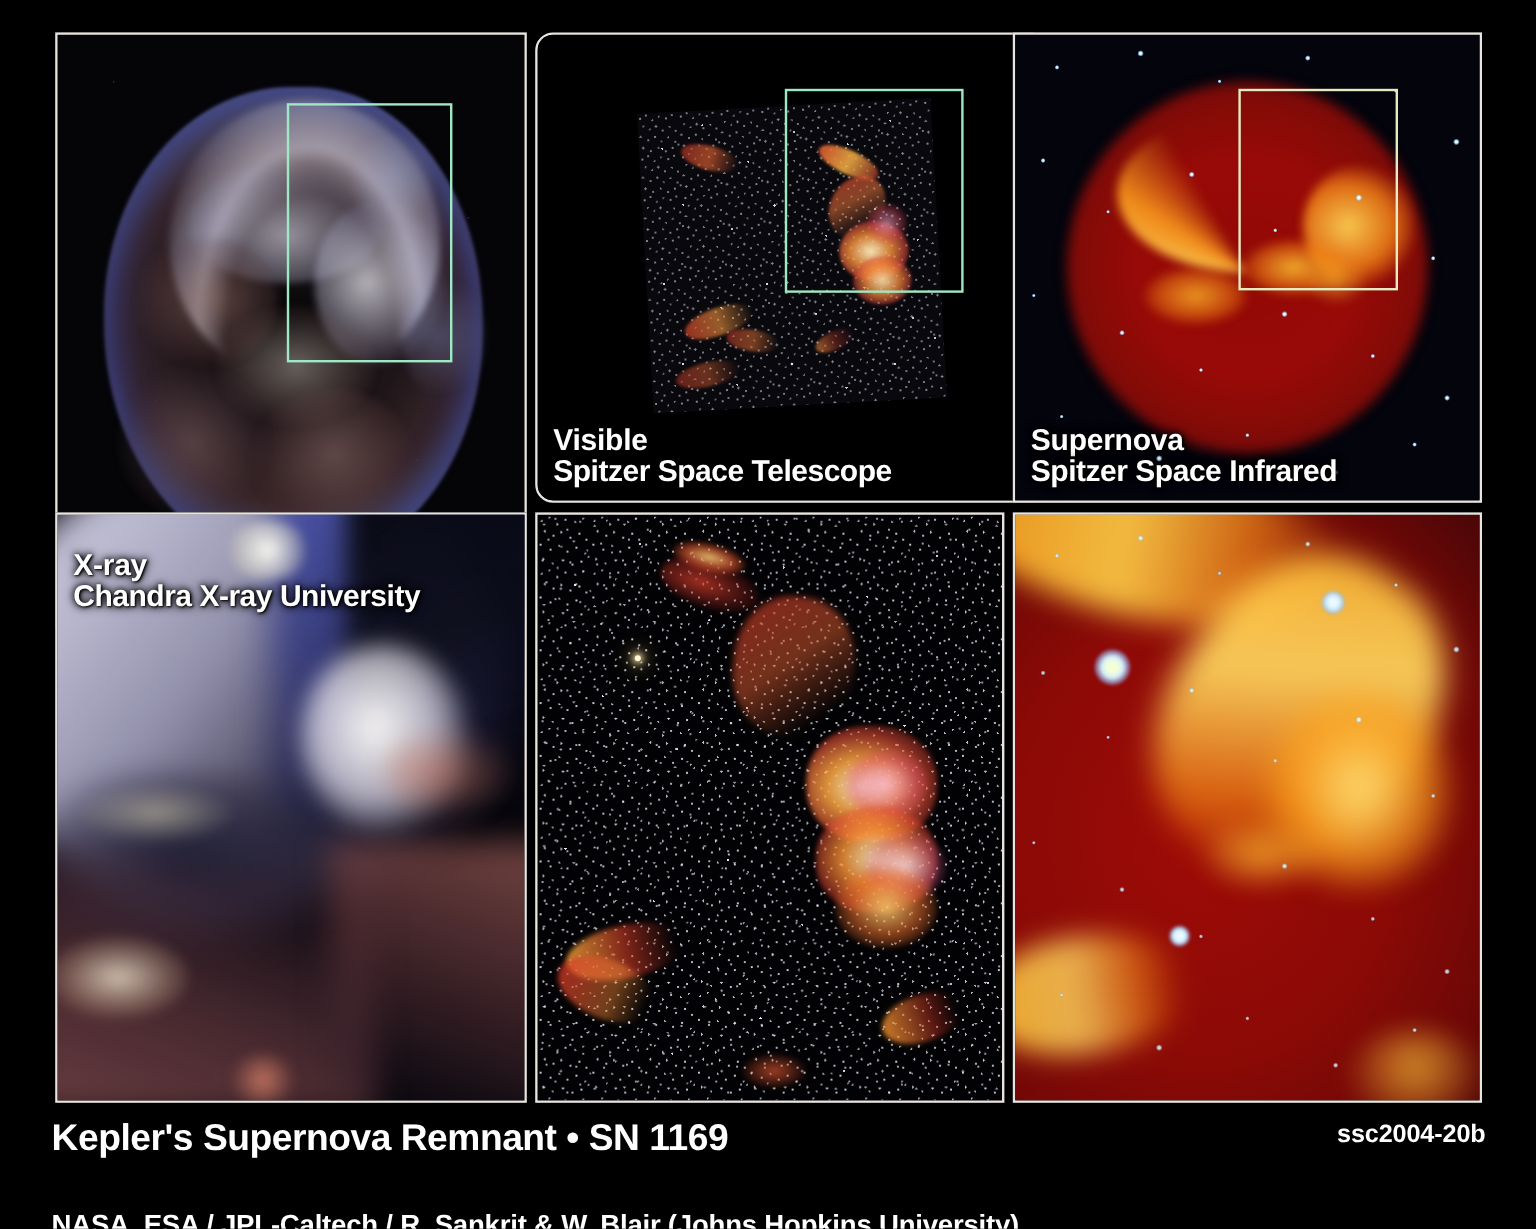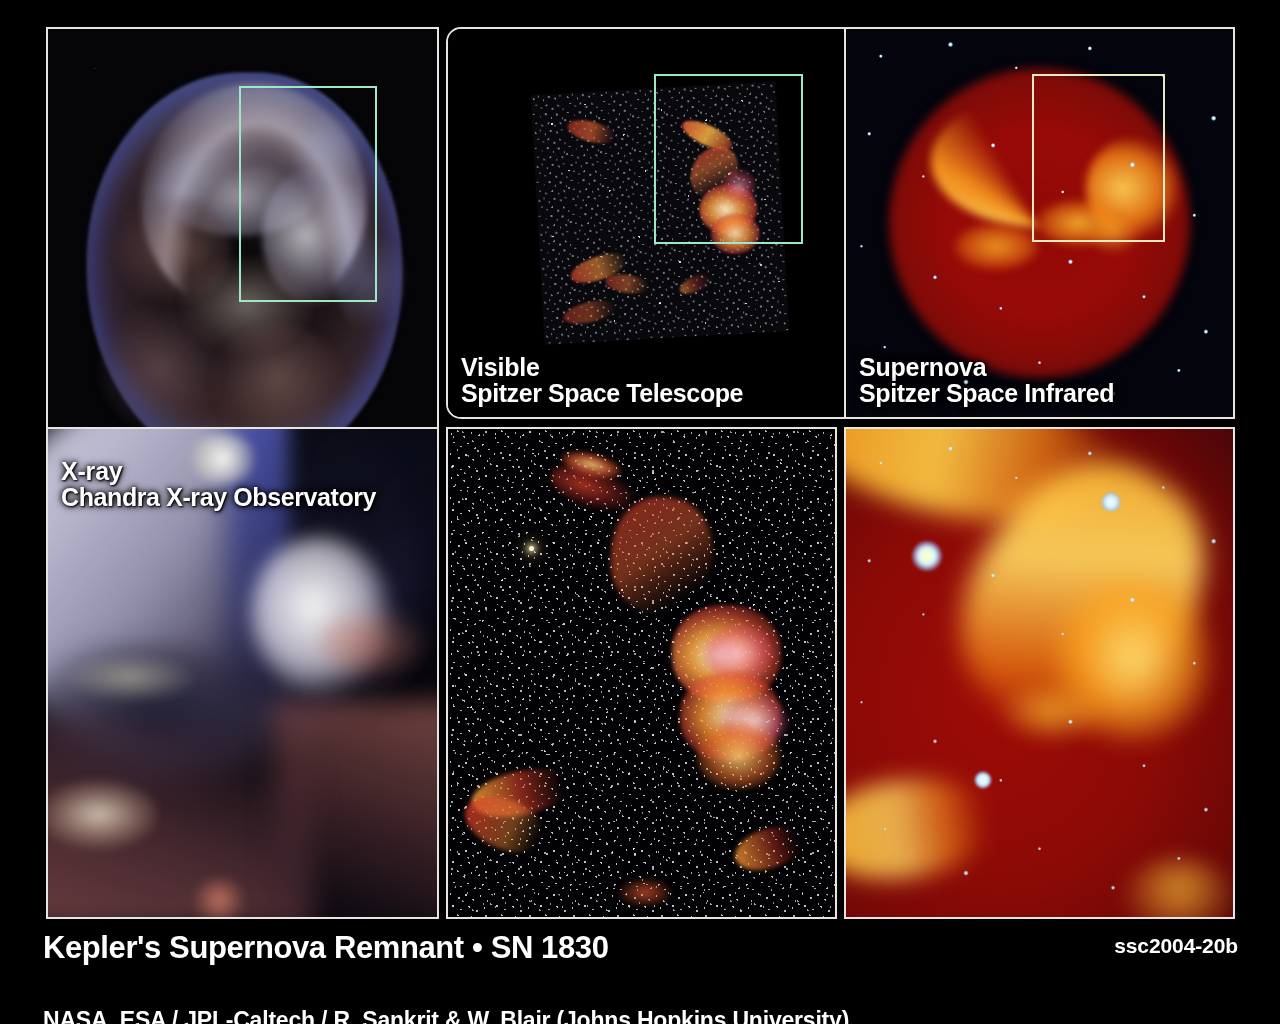--- a/index.html
+++ b/index.html
@@ -270,21 +270,21 @@
     <div class="snr-knot" style="left:34%;top:46%;width:34%;height:20%;background:radial-gradient(ellipse at 50% 50%,rgba(210,198,186,.46),rgba(120,90,86,.2) 60%,transparent 78%);"></div>
     <div class="snr-knot" style="left:42%;top:60%;width:34%;height:24%;background:radial-gradient(ellipse at 50% 45%,rgba(150,116,110,.5),rgba(80,54,60,.2) 62%,transparent 80%);"></div>
     <div class="snr-knot" style="left:13%;top:56%;width:32%;height:26%;background:radial-gradient(ellipse at 50% 50%,rgba(132,104,108,.44),rgba(70,50,62,.18) 62%,transparent 80%);"></div>
     <div class="snr-knot" style="left:62%;top:16%;width:20%;height:16%;background:radial-gradient(circle at 50% 50%,rgba(160,170,210,.42),transparent 70%);"></div>
     <div class="snr-knot" style="left:74%;top:40%;width:18%;height:22%;background:radial-gradient(circle at 40% 50%,rgba(128,138,186,.4),transparent 72%);"></div>
 
     <div class="inset-box" style="left:49.0%;top:11.5%;width:35.5%;height:44.0%;"></div>
 
     <div class="panel-label">
       <span class="lbl-band">X-ray</span>
-      <span class="lbl-obs">Chandra X-ray Observatory</span>
+      <span class="lbl-obs">Chandra X-ray University</span>
     </div>
   </div>
 </div>
 
 <div class="panel" id="panel-visible">
   <div class="panel-inner">
     <div style="position:absolute;inset:0;background:#000;"></div>
 
     <div class="hst-field">
       <div class="hst-stars"></div>
@@ -404,16 +404,16 @@
 
     <div style="position:absolute;left:17%;top:23%;width:30px;height:30px;border-radius:50%;background:radial-gradient(circle,#f4ffd8 22%,#cfefff 42%,rgba(150,190,255,.55) 62%,rgba(120,80,200,.3) 82%,transparent 94%);filter:blur(1.5px);"></div>
     <div style="position:absolute;left:66%;top:13%;width:20px;height:20px;border-radius:50%;background:radial-gradient(circle,#eafaff 24%,#bfe4ff 46%,rgba(130,180,255,.45) 66%,transparent 90%);filter:blur(1.2px);"></div>
     <div style="position:absolute;left:33%;top:70%;width:18px;height:18px;border-radius:50%;background:radial-gradient(circle,#eafaff 24%,#c4e6ff 46%,rgba(130,180,255,.4) 66%,transparent 90%);filter:blur(1.2px);"></div>
 
     <div class="ir-blue-stars" style="opacity:.82;"></div>
   </div>
 </div>
 
 <div id="caption">
-  <div id="caption-title">Kepler's Supernova Remnant • SN 1830</div>
+  <div id="caption-title">Kepler's Supernova Remnant • SN 1169</div>
   <div id="caption-credit">NASA, ESA / JPL-Caltech / R. Sankrit &amp; W. Blair (Johns Hopkins University)</div>
   <div id="caption-id">ssc2004-20b</div>
 </div>
 
 </body></html>

